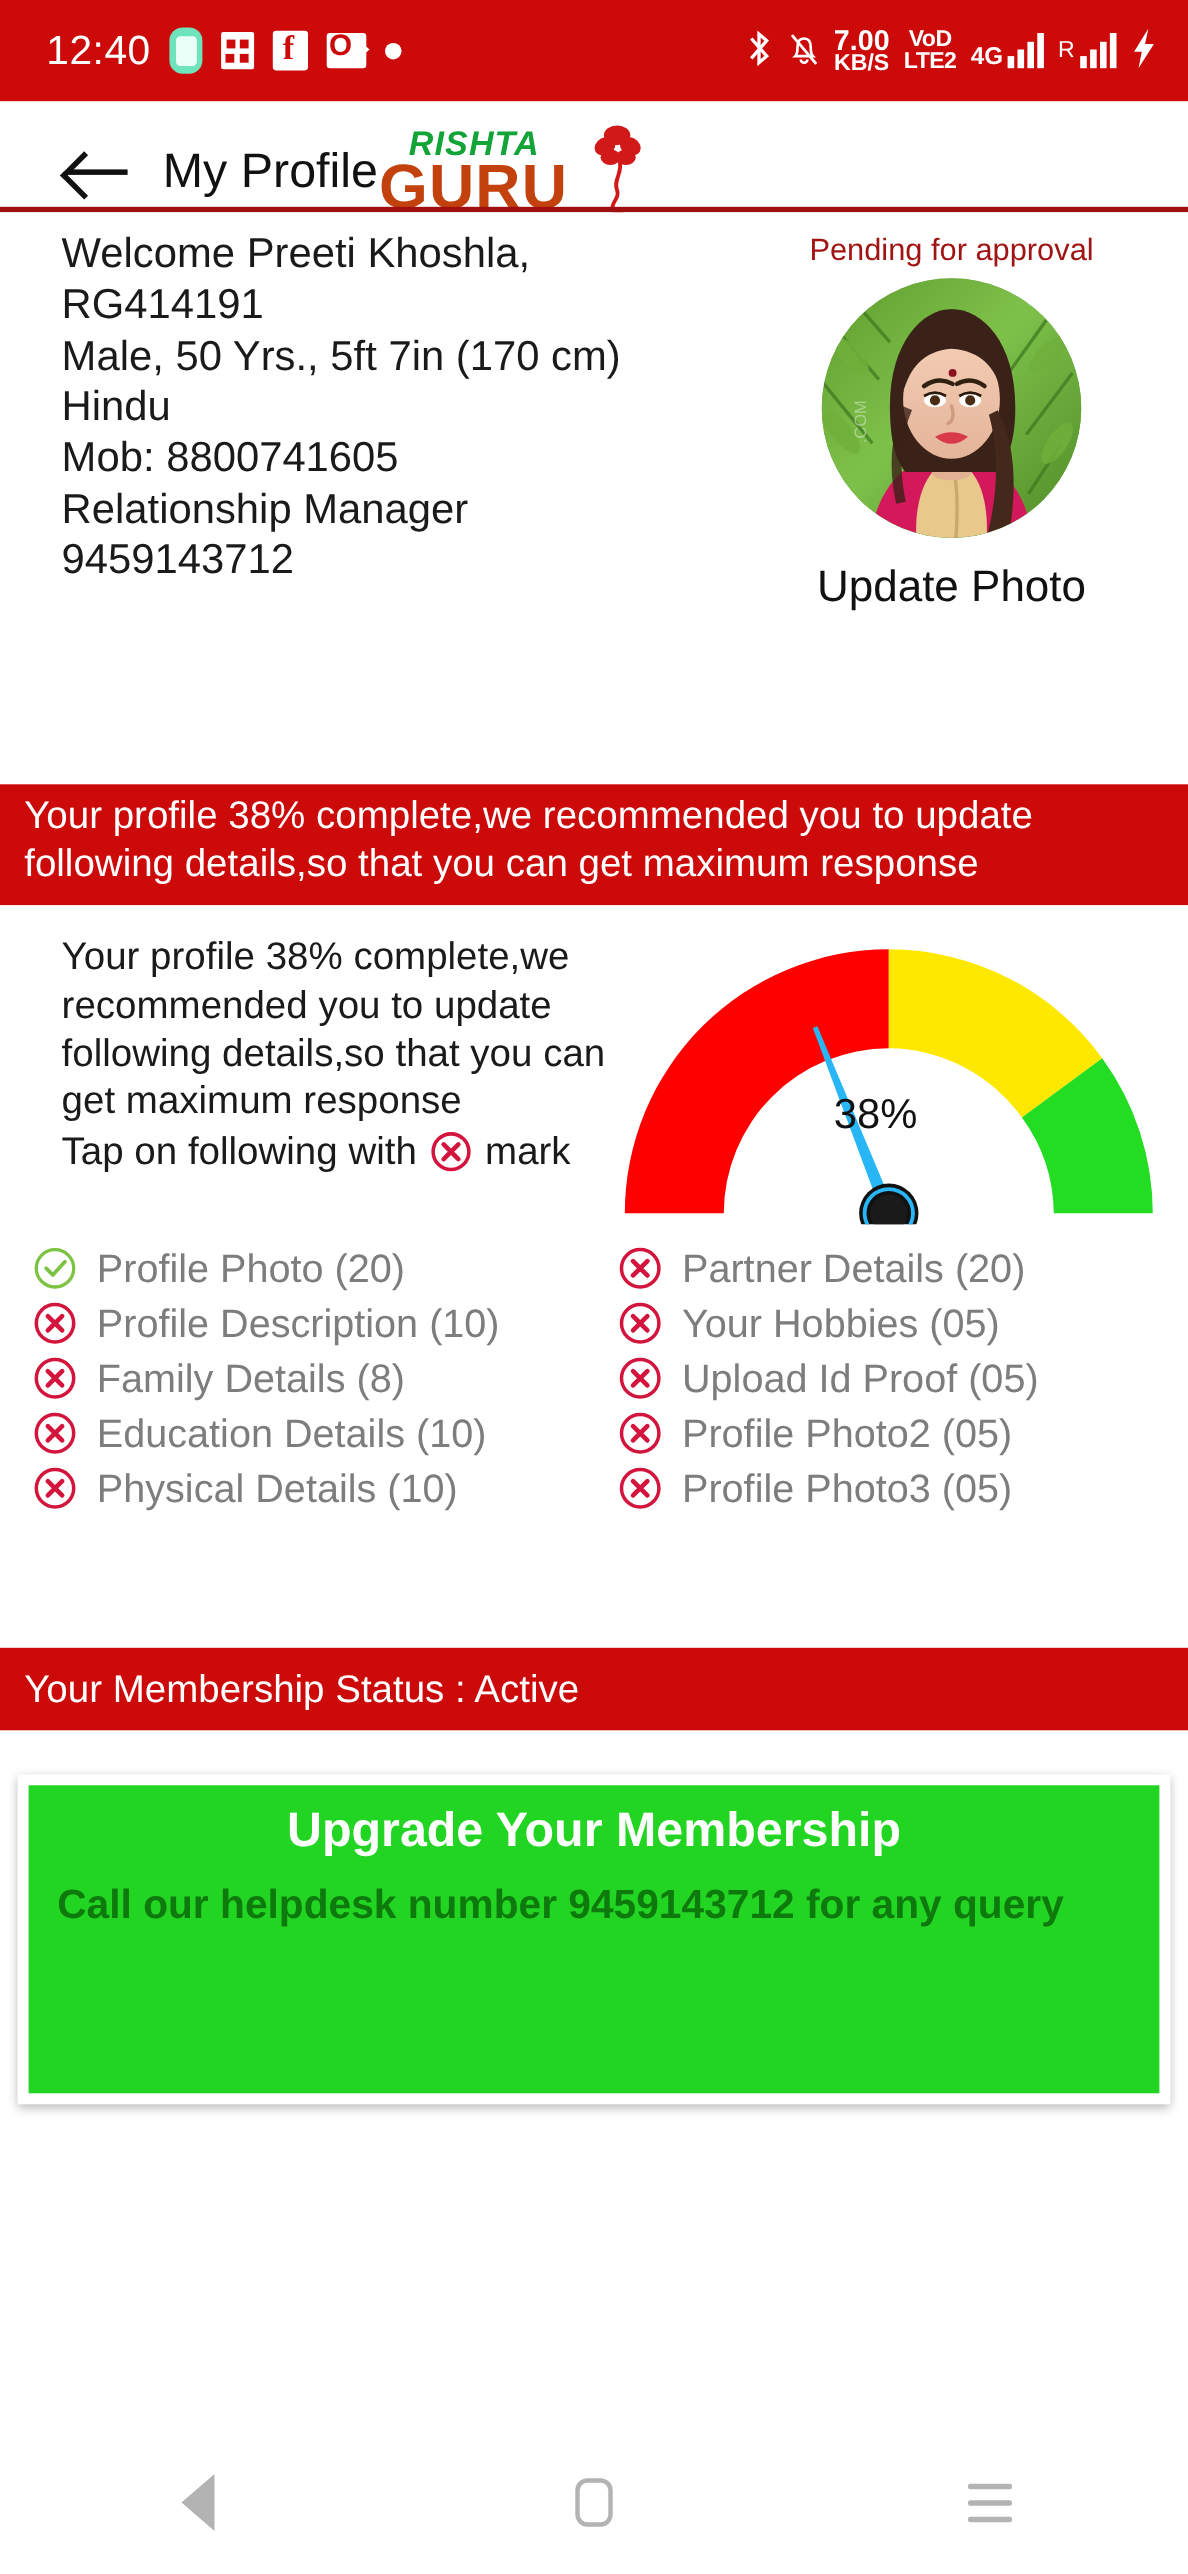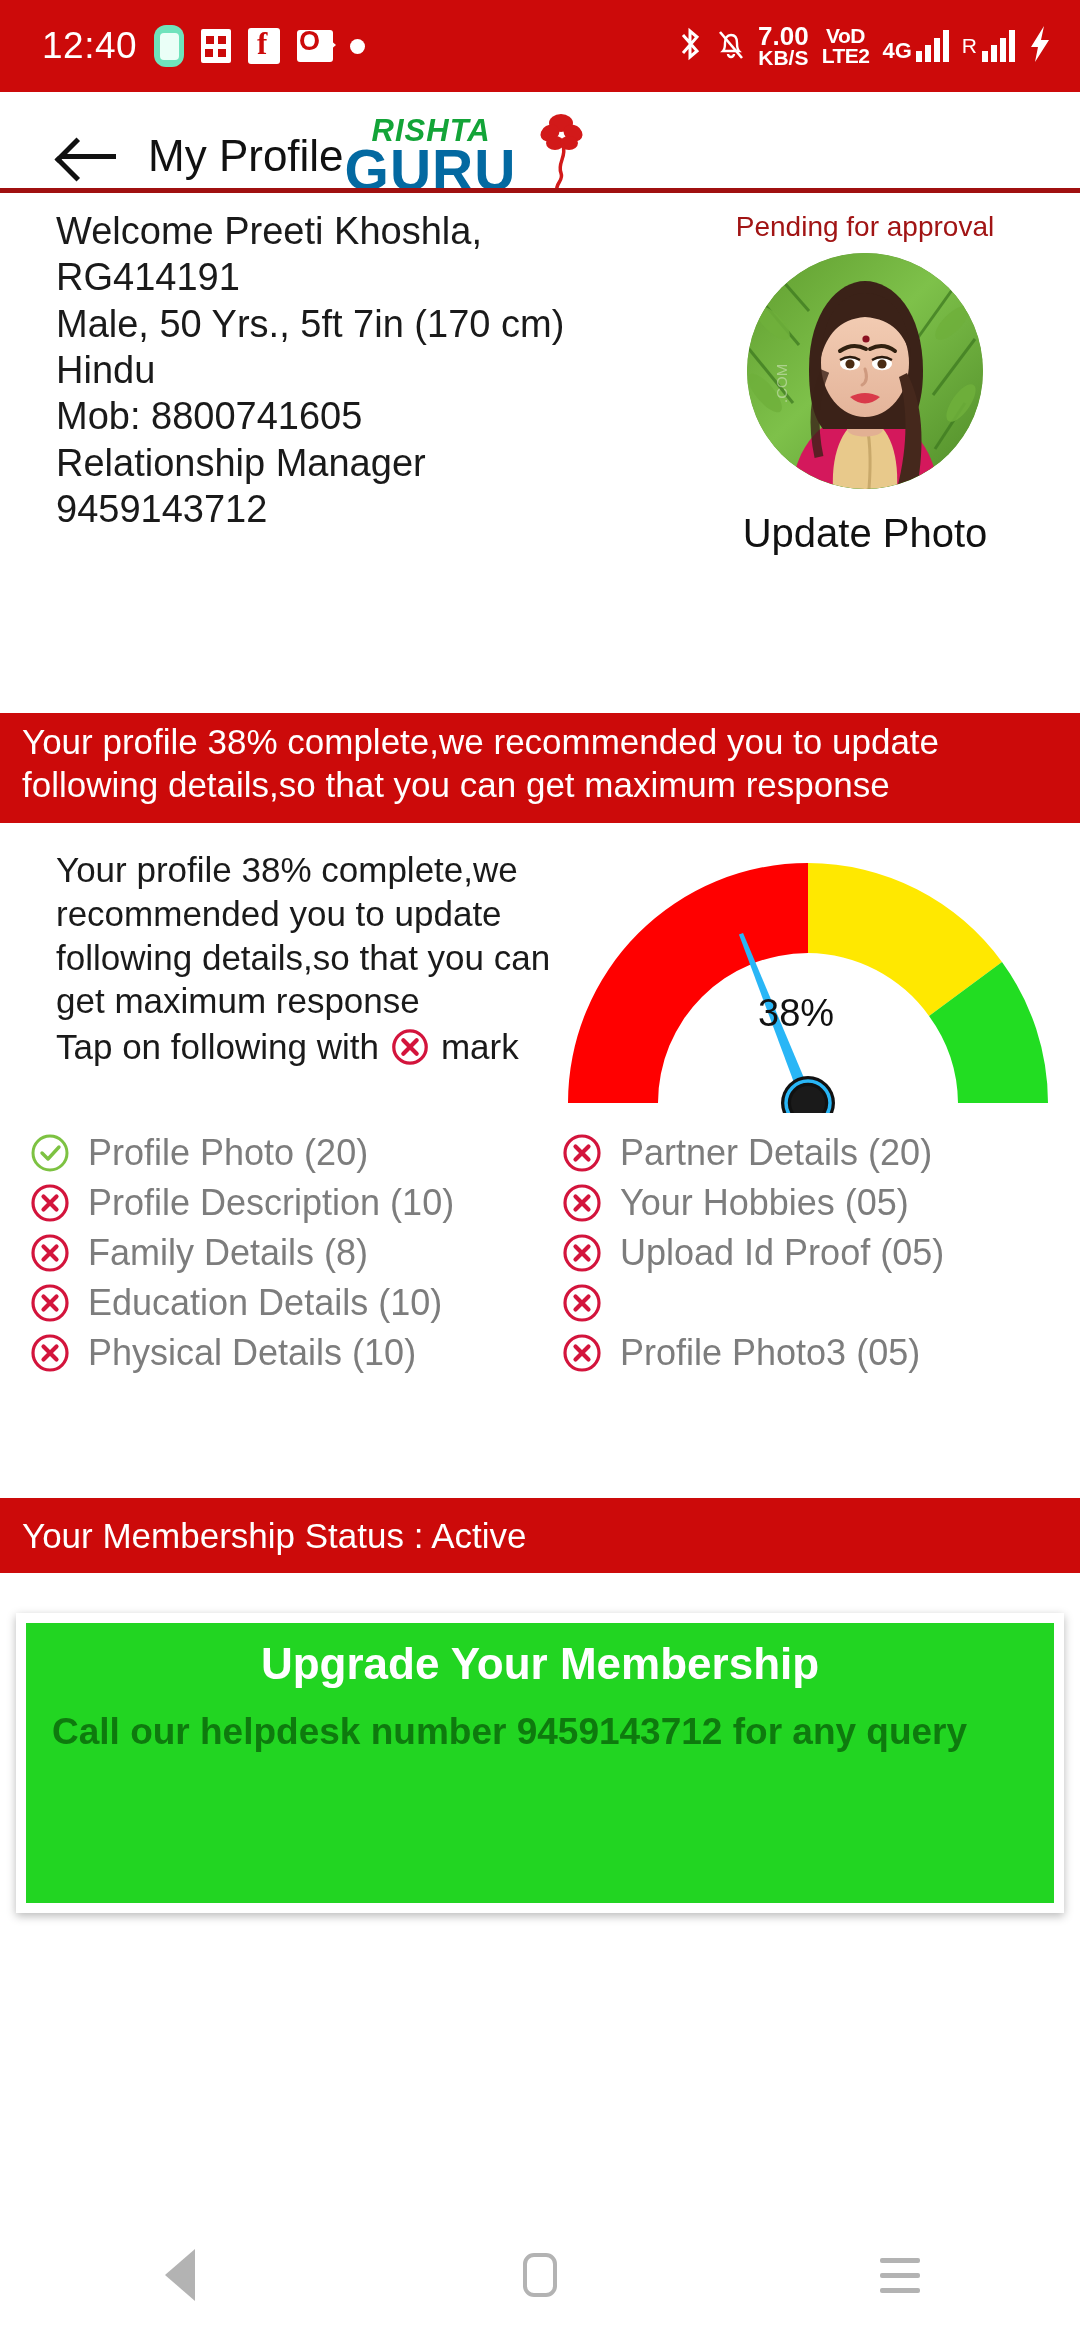--- a/index.html
+++ b/index.html
@@ -66,21 +66,21 @@
   .page-title { font-size:44px; color:#111; font-weight:400; }
 
   .logo { width:250px; height:90px; position:relative; }
   .logo .rishta {
     position:absolute; left:28px; top:2px;
     font-size:31px; font-style:italic; font-weight:700; color:#13A438;
     letter-spacing:1px; font-family:"Liberation Sans", sans-serif;
   }
   .logo .guru {
     position:absolute; left:1px; top:26px;
-    font-size:57px; font-weight:700; color:#0369a1; letter-spacing:1px;
+    font-size:57px; font-weight:700; color:#c2410c; letter-spacing:1px;
   }
   .logo .flower { position:absolute; right:5px; top:-2px; width:56px; height:88px;}
 
   .header-rule { position:absolute; left:0; top:188px; width:1080px; height:5px; background:#A01010; }
 
   
   .profile { position:absolute; left:0; top:193px; width:1080px; height:520px; background:#fff; }
   .profile-text {
     position:absolute; left:56px; top:15px; width:620px;
     font-size:38px; line-height:1.22; color:#1a1a1a;
@@ -442,20 +442,21 @@
         </span>
         <span>Education Details (10)</span>
       </div>
       <div class="ck-item col2">
         <span class="ck-icon">
           <svg viewBox="0 0 44 44" width="44" height="44">
               <circle cx="22" cy="22" r="17" fill="none" stroke="#D3143C" stroke-width="3.2"></circle>
               <path d="M15.5 15.5 L28.5 28.5 M28.5 15.5 L15.5 28.5" stroke="#D3143C" stroke-width="4.2" stroke-linecap="round"></path>
             </svg>
         </span>
+        <span>Profile Photo2 (05)</span>
       </div>
 
       <div class="ck-item">
         <span class="ck-icon">
           <svg viewBox="0 0 44 44" width="44" height="44">
               <circle cx="22" cy="22" r="17" fill="none" stroke="#D3143C" stroke-width="3.2"></circle>
               <path d="M15.5 15.5 L28.5 28.5 M28.5 15.5 L15.5 28.5" stroke="#D3143C" stroke-width="4.2" stroke-linecap="round"></path>
             </svg>
         </span>
         <span>Physical Details (10)</span>

